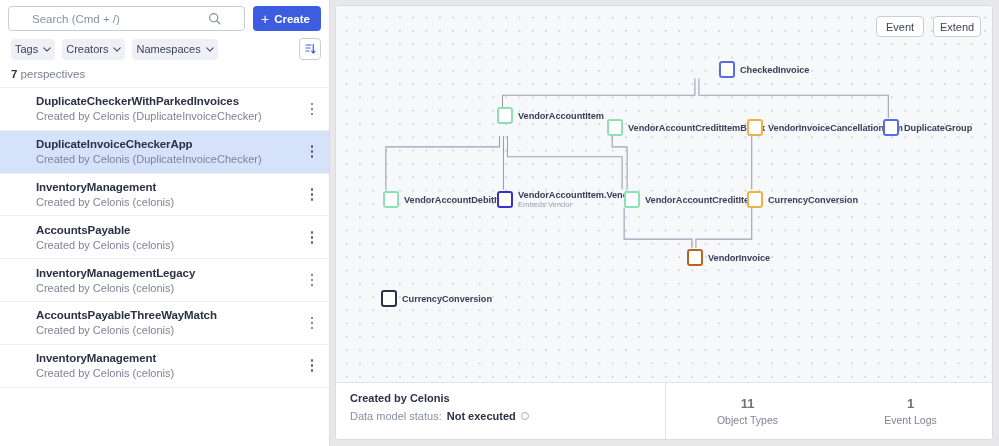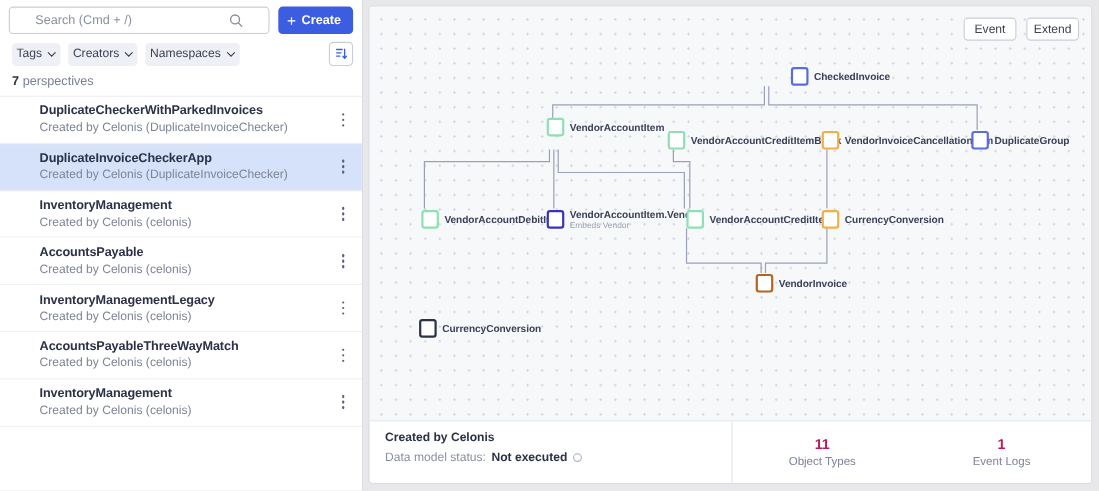--- a/index.html
+++ b/index.html
@@ -174,21 +174,21 @@
   .status-dot {
     width: 8px; height: 8px; border-radius: 50%;
     border: 1.3px solid #aab0c0; background: transparent; display: inline-block;
   }
   .footer-stats { display: flex; border-left: 1px solid #e2e5ea; }
   .stat {
     width: 163px;
     display: flex; flex-direction: column; align-items: center; justify-content: center;
     gap: 3px;
   }
-  .stat-val { font-size: 13px; font-weight: bold; color: #be185d; line-height: 14px; }
+  .stat-val { font-size: 13px; font-weight: bold; color: #737373; line-height: 14px; }
   .stat-lbl { font-size: 10.5px; color: #7e8498; line-height: 12px; }
 </style>
 </head>
 <body>
 
 <div id="app">
 
   <div class="left-panel">
 
     <div class="search-row">

